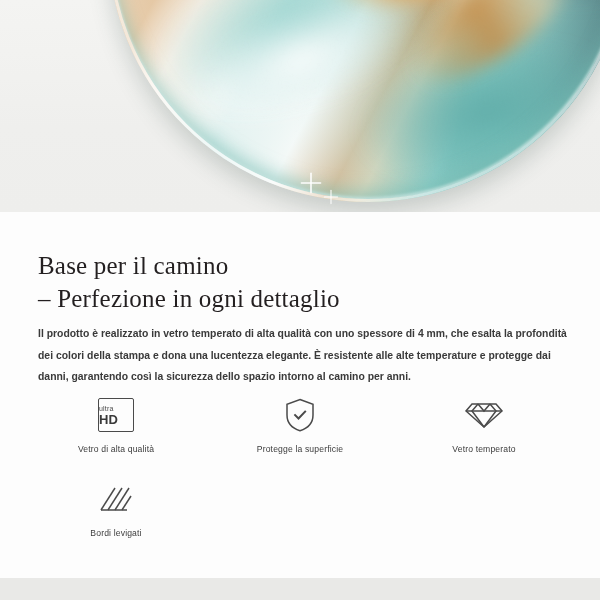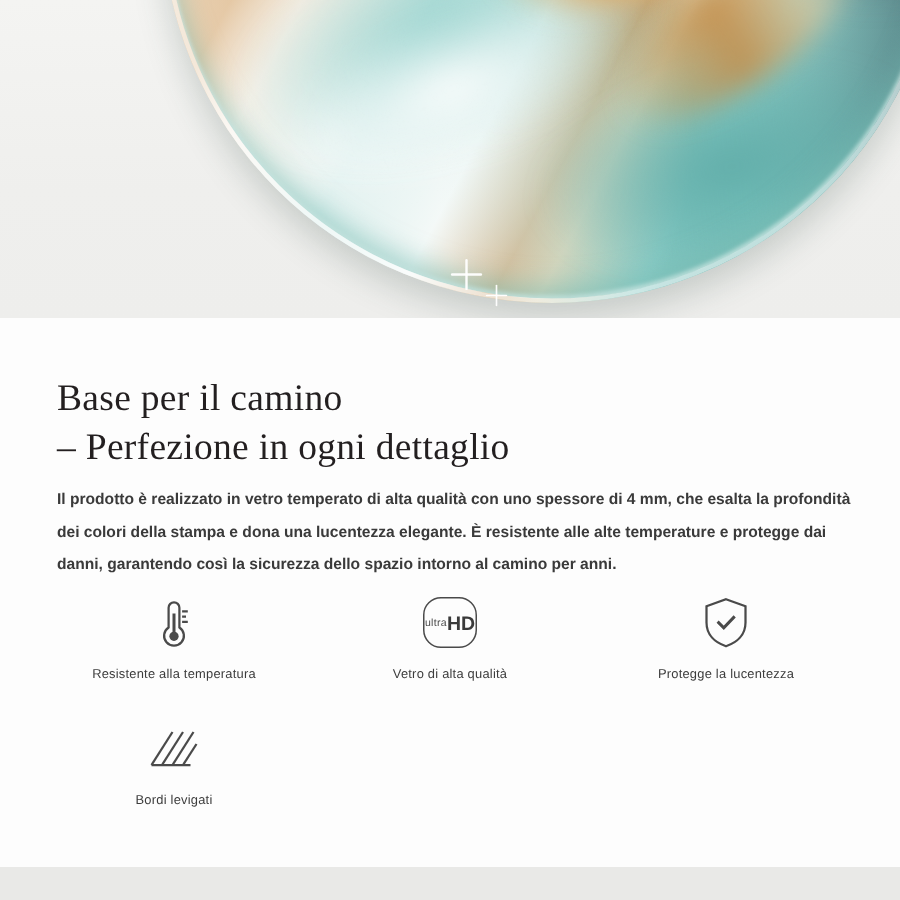--- a/index.html
+++ b/index.html
@@ -192,24 +192,24 @@
     color: #3c3c3c;
     text-align: center;
     letter-spacing: 0.15px;
   }
   .icon-svg { display: block; }
 
   .ultra-hd {
     width: 34px;
     height: 32px;
     border: 1.6px solid #4a4a4a;
-    border-radius: 12px;
+    border-radius: 2px;
     display: flex;
-    flex-direction: row;
-    align-items: center;
+    flex-direction: column;
+    align-items: flex-start;
     justify-content: center;
     line-height: 1;
   }
   .ultra-hd .u { font-size: 7px; color: #4a4a4a; letter-spacing: 0.2px; }
   .ultra-hd .hd { font-size: 13px; font-weight: bold; color: #3a3a3a; margin-top: 1px; }
 
   
   .bottom-bar {
     position: absolute;
     left: 0;
@@ -241,54 +241,53 @@
 
   <h1 class="headline">
     <span>Base per il camino</span>
     <span class="line2">– Perfezione in ogni dettaglio</span>
   </h1>
 
   <p class="body-copy">Il prodotto è realizzato in vetro temperato di alta qualità con uno spessore di 4 mm, che esalta la profondità dei colori della stampa e dona una lucentezza elegante. È resistente alle alte temperature e protegge dai danni, garantendo così la sicurezza dello spazio intorno al camino per anni.</p>
 
   <div class="features">
 
-    <div class="feature">
-      <div class="icon-wrap">
-        <svg class="icon-svg" width="30" height="38" viewBox="0 0 30 38" fill="none" stroke="#4a4a4a" stroke-width="1.5">
-          <path d="M15 5.5a3.6 3.6 0 0 1 3.6 3.6v13.2a6.6 6.6 0 1 1-7.2 0V9.1A3.6 3.6 0 0 1 15 5.5z"></path>
-          <circle cx="15" cy="28.2" r="3.1" fill="#4a4a4a" stroke="none"></circle>
-          <line x1="15" y1="13" x2="15" y2="26" stroke-width="2"></line>
-          <line x1="20.4" y1="11.5" x2="24.2" y2="11.5"></line>
-          <line x1="20.4" y1="15" x2="23" y2="15"></line>
-          <line x1="20.4" y1="18.5" x2="24.2" y2="18.5"></line>
-        </svg>
-      </div>
-      <div class="caption">Resistente alla temperatura</div>
-    </div>
 
     <div class="feature">
       <div class="icon-wrap">
         <div class="ultra-hd">
           <span class="u">ultra</span>
           <span class="hd">HD</span>
         </div>
       </div>
       <div class="caption">Vetro di alta qualità</div>
     </div>
 
     <div class="feature">
       <div class="icon-wrap">
         <svg class="icon-svg" width="34" height="38" viewBox="0 0 34 38" fill="none" stroke="#4a4a4a" stroke-width="1.5">
           <path d="M17 3.5 L30 8.2 V19 c0 8.2 -5.6 13.4 -13 15.8 C9.6 32.4 4 27.2 4 19 V8.2 Z"></path>
           <path d="M11.4 18.4 l4.1 4.1 l7.3 -7.6" stroke-width="2"></path>
         </svg>
       </div>
-      <div class="caption">Protegge la lucentezza</div>
-    </div>
-
+      <div class="caption">Protegge la superficie</div>
+    </div>
+
+    <div class="feature">
+      <div class="icon-wrap">
+        <svg class="icon-svg" width="40" height="34" viewBox="0 0 40 34" fill="none" stroke="#4a4a4a" stroke-width="1.5">
+          <path d="M8 6 h24 l6 7 l-18 16 l-18 -16 z"></path>
+          <path d="M2 13 h36"></path>
+          <path d="M14 6 l-6 7 l12 16"></path>
+          <path d="M26 6 l6 7 l-12 16"></path>
+          <path d="M14 6 l6 7 l6 -7"></path>
+        </svg>
+      </div>
+      <div class="caption">Vetro temperato</div>
+    </div>
 
     <div class="feature">
       <div class="icon-wrap">
         <svg class="icon-svg" width="38" height="30" viewBox="0 0 38 30" fill="none" stroke="#4a4a4a" stroke-width="1.5">
           <path d="M4 26 L18 4"></path>
           <path d="M11 26 L25 4"></path>
           <path d="M18 26 L32 4"></path>
           <path d="M25 26 L34 12"></path>
           <path d="M4 26 H30"></path>
         </svg>

